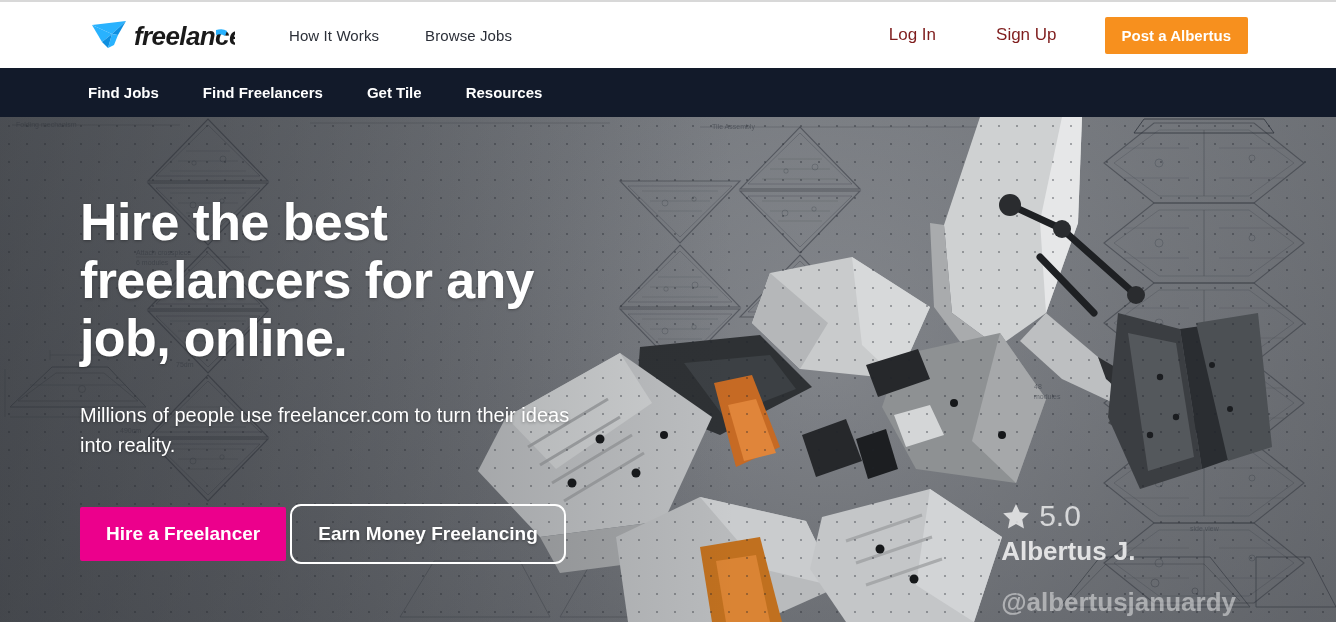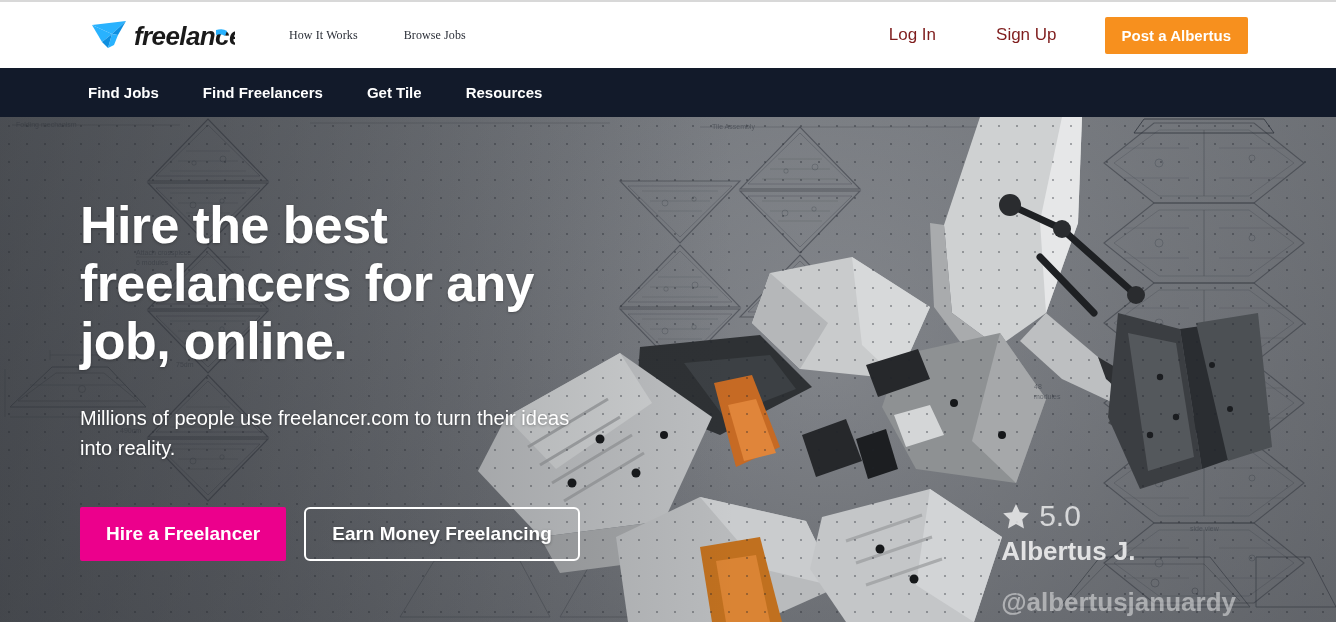--- a/index.html
+++ b/index.html
@@ -30,26 +30,25 @@
   }
   .brand {
     display:flex; align-items:center;
     margin-right:54px;
     cursor:pointer;
   }
   .brand svg { display:block; }
 
   .primary-nav { display:flex; align-items:center; gap:46px; }
   .primary-nav a {
-    font-size:12px;
+    font-size:15px;
     color:#2b2f38;
     text-decoration:none;
     letter-spacing:.1px;
     white-space:nowrap;
-    font-family:Liberation Serif, serif;
   }
 
   .header-right {
     margin-left:auto;
     display:flex; align-items:center; gap:0;
   }
   .header-right a.auth-link {
     font-size:17px;
     color:#7f1d1d;
     text-decoration:none;
@@ -141,45 +140,45 @@
     margin-top:33px;
     font-size:20px;
     line-height:30px;
     color:#ffffff;
     font-weight:400;
     max-width:505px;
     text-shadow:0 1px 3px rgba(0,0,0,.32);
   }
   .hero-actions {
     margin-top:44px;
-    display:flex; align-items:center; gap:18px;
+    display:flex; align-items:center; gap:4px;
   }
   .btn-hire {
     background:#EC008C;
     color:#ffffff;
     border:none;
     height:54px;
     padding:0 26px;
     font-size:19px;
     font-weight:bold;
     cursor:pointer;
     border-radius:2px;
     font-family:"Liberation Sans", sans-serif;
     white-space:nowrap;
   }
   .btn-earn {
     background:transparent;
     color:#ffffff;
     border:2px solid #ffffff;
-    height:54px;
+    height:60px;
     padding:0 26px;
     font-size:19px;
     font-weight:bold;
     cursor:pointer;
-    border-radius:6px;
+    border-radius:11px;
     font-family:"Liberation Sans", sans-serif;
     white-space:nowrap;
     text-shadow:0 1px 3px rgba(0,0,0,.35);
   }
 
   
   .attribution {
     position:absolute;
     right:100px;
     bottom:3px;

